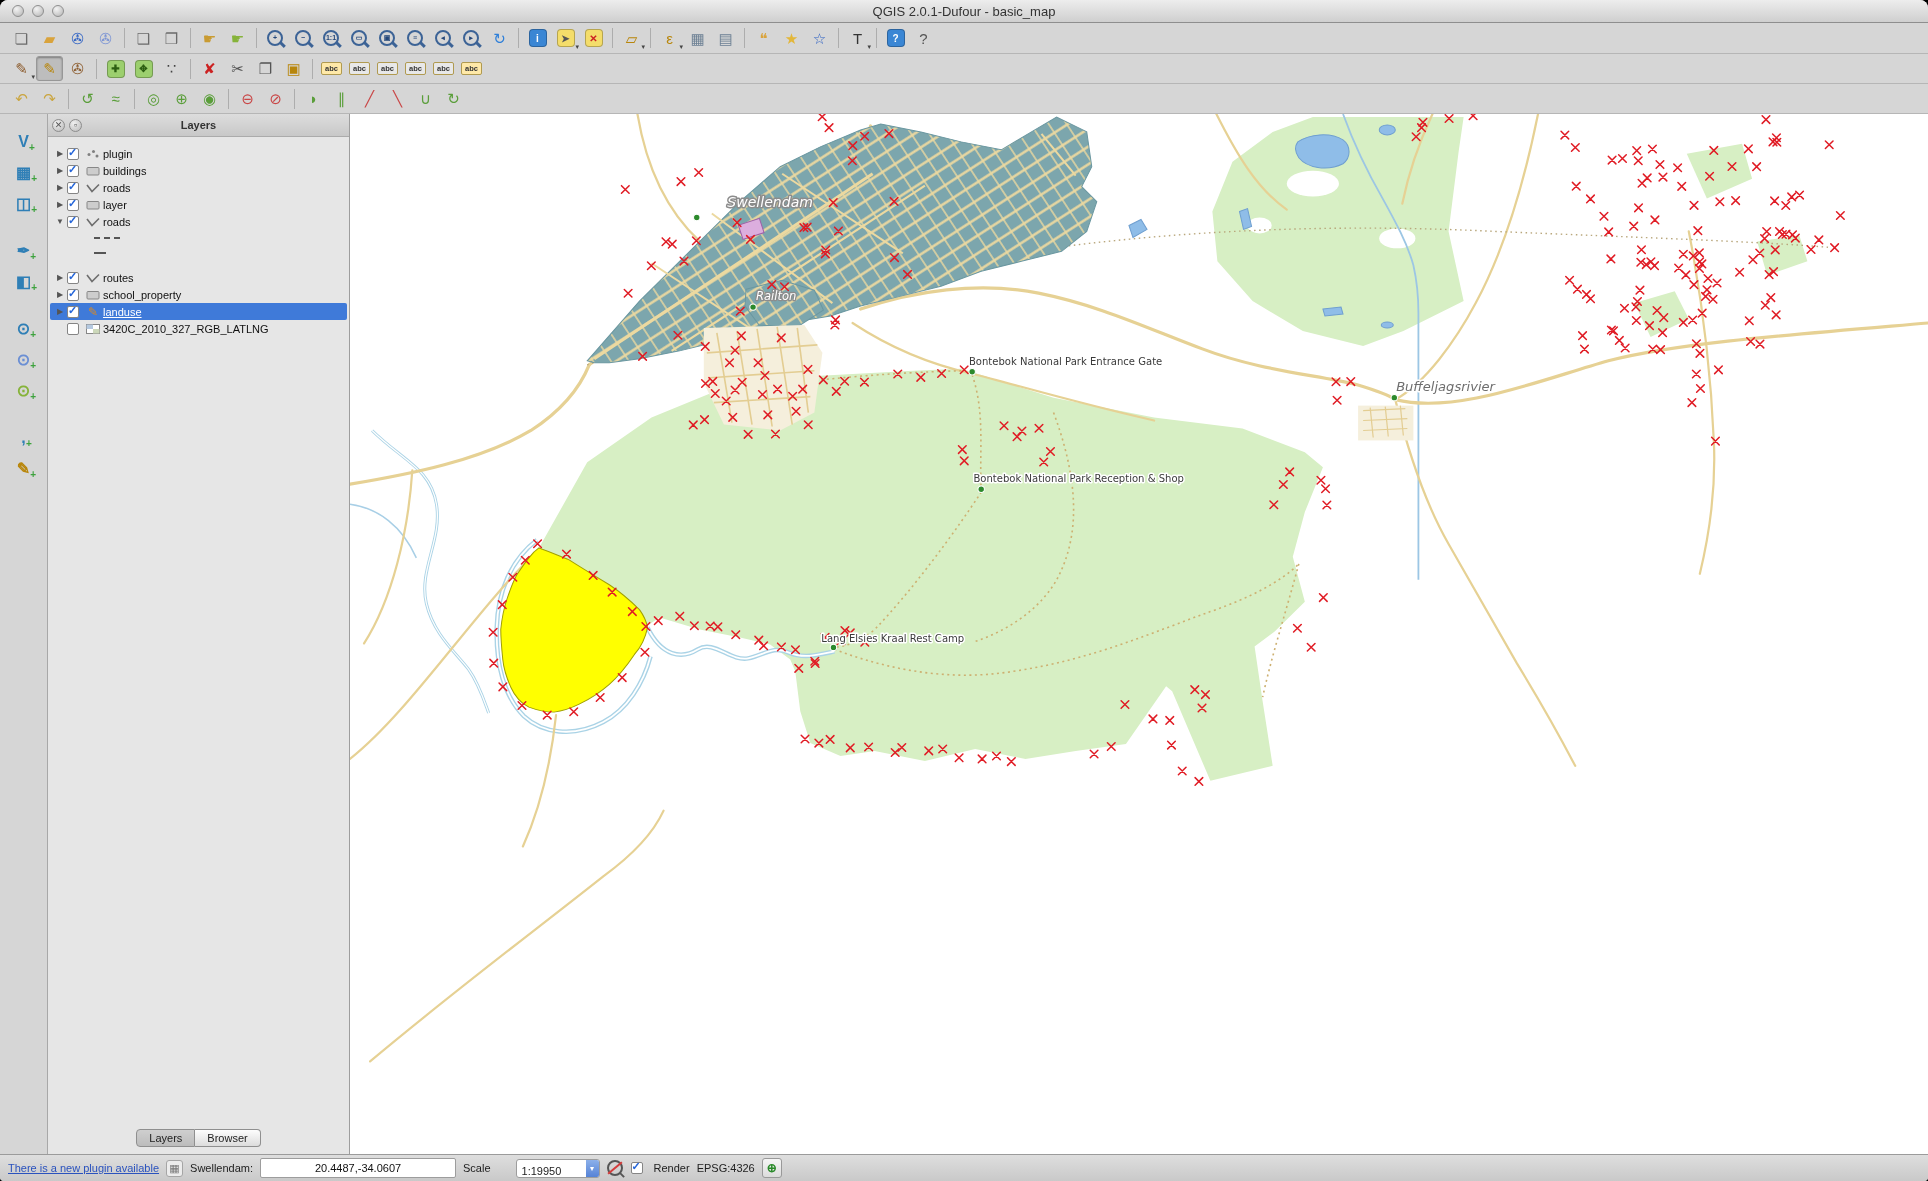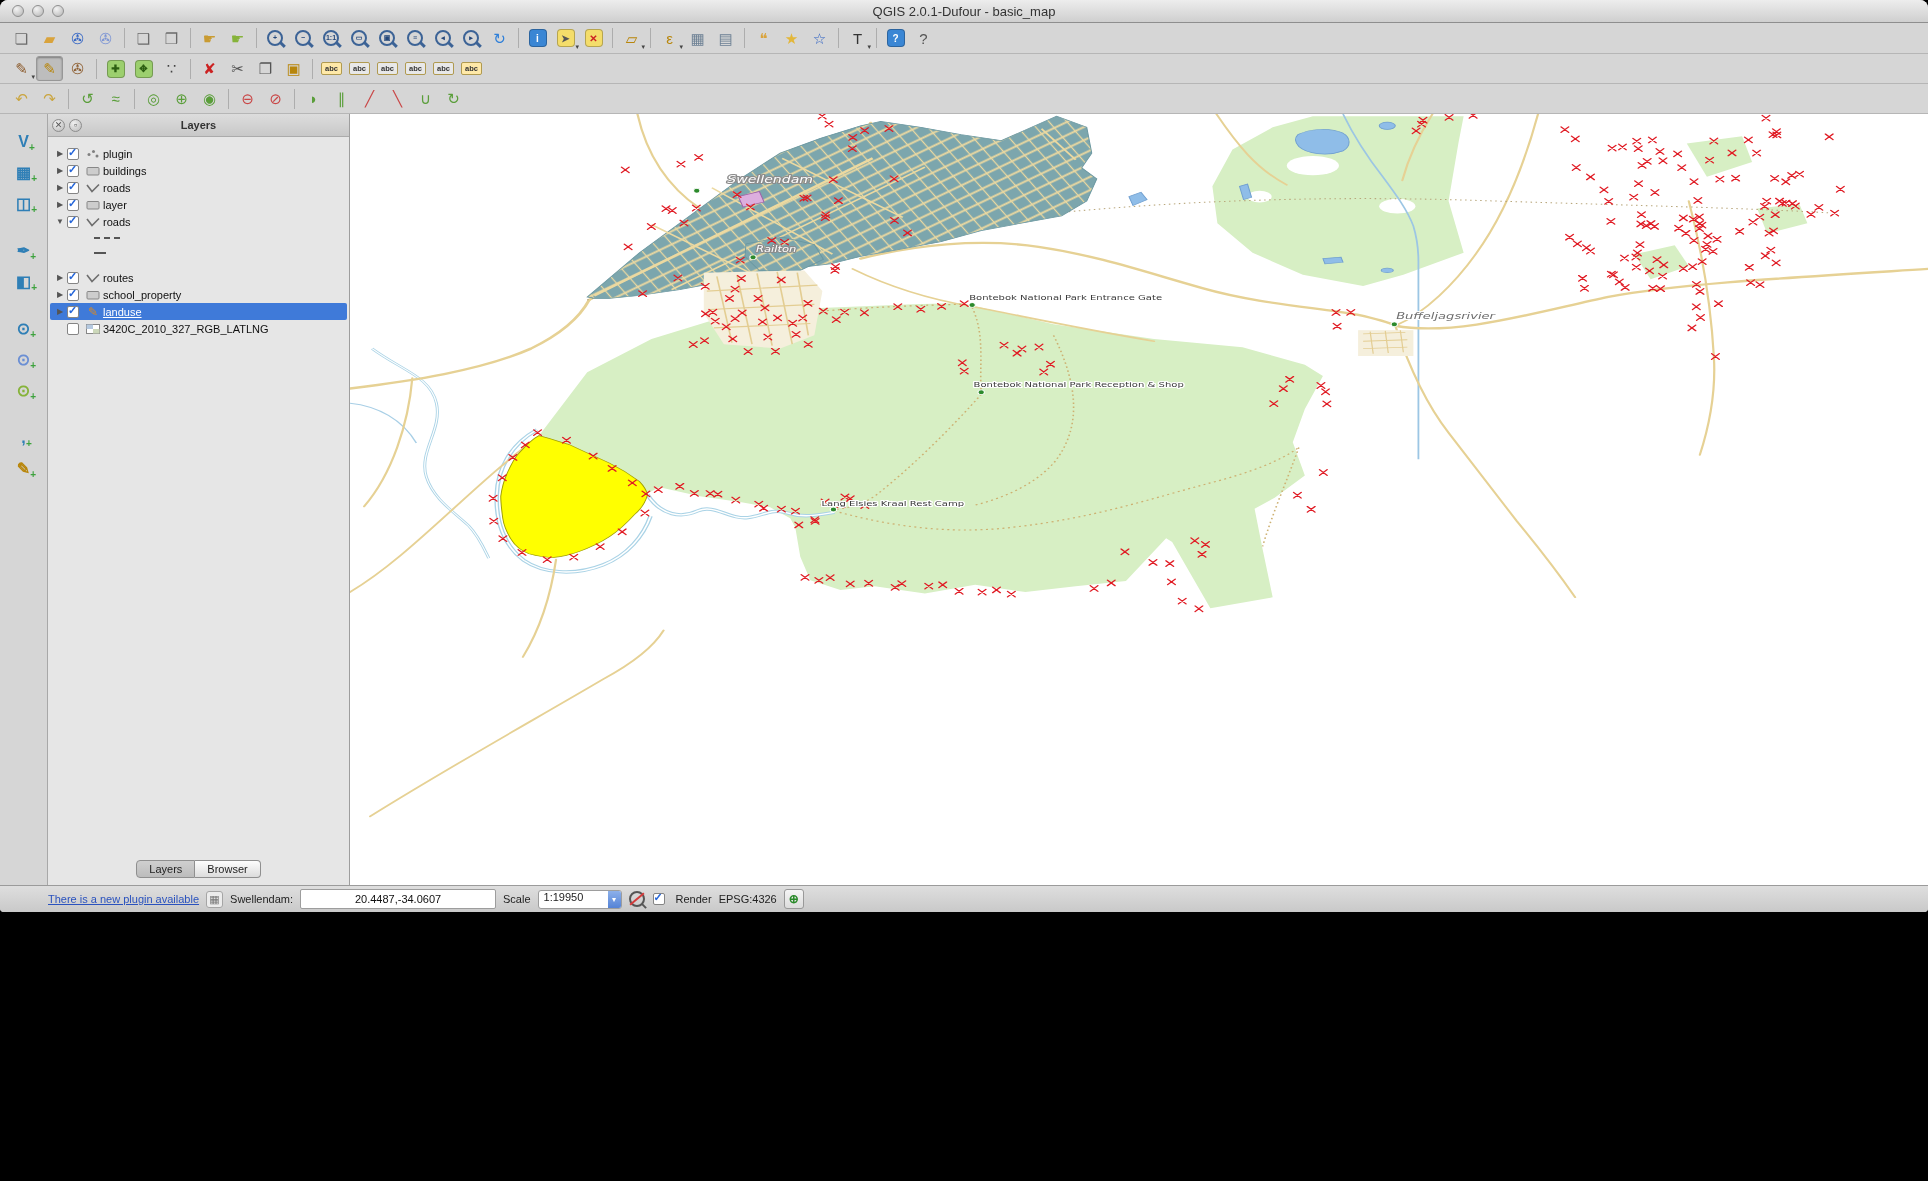--- a/index.html
+++ b/index.html
@@ -1,16 +1,16 @@
 <!DOCTYPE html>
 <html><head>
 <meta charset="utf-8">
 <style>
   html,body{margin:0;padding:0;background:#000;font-family:"Liberation Sans",sans-serif;}
-  #window{width:1928px;height:912px;background:#d4d4d4;border-radius:8px 8px 4px 4px;overflow:hidden;display:flex;flex-direction:column;}
+  #window{width:1928px;height:1181px;background:#d4d4d4;border-radius:8px 8px 4px 4px;overflow:hidden;display:flex;flex-direction:column;}
   
   #titlebar{height:22px;flex:none;background:linear-gradient(#ededed,#cfcfcf);border-bottom:1px solid #8e8e8e;position:relative;display:flex;align-items:center;justify-content:center;font-size:13px;color:#333;}
   #traffic{position:absolute;left:12px;top:0;height:100%;display:flex;align-items:center;}
   .tl{width:12px;height:12px;border-radius:50%;background:radial-gradient(circle at 35% 30%,#f4f4f4,#b3b3b3);border:1px solid #8f8f8f;margin-right:8px;box-sizing:border-box;}
   
   .tbrow{flex:none;display:flex;align-items:center;gap:1px;padding-left:8px;background:#d6d6d6;border-bottom:1px solid #b6b6b6;}
   #tb-main{height:30px;} #tb-edit{height:29px;} #tb-adv{height:29px;}
   .tbtn{min-width:27px;height:25px;display:flex;align-items:center;justify-content:center;border-radius:3px;position:relative;flex:none;cursor:default;}
   .tbtn.active{background:#bdbdbd;box-shadow:inset 0 1px 2px rgba(0,0,0,.35);border:1px solid #979797;box-sizing:border-box;}
   .tsep{width:1px;height:20px;background:#adadad;margin:0 4px;flex:none;}
@@ -56,24 +56,24 @@
   
   #map-area{flex:1;background:#fff;position:relative;min-width:0;cursor:crosshair;}
   #map-svg{width:100%;height:100%;display:block;}
   .ml-town{font-size:14px;font-style:italic;fill:#ffffff;stroke:#8c8c8c;stroke-width:3px;paint-order:stroke;stroke-linejoin:round;font-family:"DejaVu Sans",sans-serif;}
   .ml-town-small{font-size:11.5px;font-style:italic;fill:#ffffff;stroke:#8c8c8c;stroke-width:2.6px;paint-order:stroke;stroke-linejoin:round;font-family:"DejaVu Sans",sans-serif;}
   .ml-poi{font-size:10px;fill:#3a3a3a;stroke:#ffffff;stroke-width:3px;paint-order:stroke;stroke-linejoin:round;font-family:"DejaVu Sans",sans-serif;}
   .ml-locality{font-size:13px;font-style:italic;fill:#6e6e6e;stroke:#ffffff;stroke-width:3px;paint-order:stroke;stroke-linejoin:round;font-family:"DejaVu Sans",sans-serif;}
   
   #status-bar{height:26px;flex:none;display:flex;align-items:center;gap:7px;padding:0 8px;background:linear-gradient(#dedede,#c9c9c9);border-top:1px solid #9b9b9b;font-size:11px;color:#222;}
   #sb-msg{flex:1;}
-  .link{color:#2a52be;text-decoration:underline;cursor:pointer;margin-left:40px;}
+  .link{color:#2a52be;text-decoration:underline;cursor:pointer;}
   .sb-icon{width:15px;height:15px;display:flex;align-items:center;justify-content:center;font-size:11px;color:#777;border:1px solid #a5a5a5;border-radius:3px;background:#ececec;}
   .coord{width:190px;height:16px;border:1px solid #9d9d9d;border-radius:2px;text-align:center;font-size:11px;font-family:"Liberation Sans",sans-serif;background:#fff;color:#111;}
-  .combo{width:82px;height:17px;background:#fff;border:1px solid #9d9d9d;border-radius:3px;display:flex;align-items:flex-start;overflow:hidden;}
+  .combo{width:82px;height:17px;background:#fff;border:1px solid #9d9d9d;border-radius:3px;display:flex;align-items:flex-end;overflow:hidden;margin-left:18px;}
   .combo .cval{flex:1;padding-left:5px;font-size:11px;}
   .combo-arr{width:13px;height:100%;background:linear-gradient(#8cb0ea,#5583d6);color:#fff;font-size:8px;display:flex;align-items:center;justify-content:center;}
   .slock{width:12px;height:12px;border:2px solid #555;border-radius:50%;position:relative;display:inline-block;box-sizing:content-box;}
   .slock::before{content:"";position:absolute;width:6px;height:2px;background:#555;right:-4px;bottom:-2px;transform:rotate(45deg);}
   .slock::after{content:"";position:absolute;left:-3px;top:5px;width:18px;height:2px;background:#d43c3c;transform:rotate(-40deg);}
   .crsbtn{width:18px;height:18px;border:1px solid #999;border-radius:3px;background:linear-gradient(#f5f5f5,#dcdcdc);display:flex;align-items:center;justify-content:center;font-size:12px;color:#2a8a2a;font-weight:bold;}
 </style>
 </head>
 <body>
 

